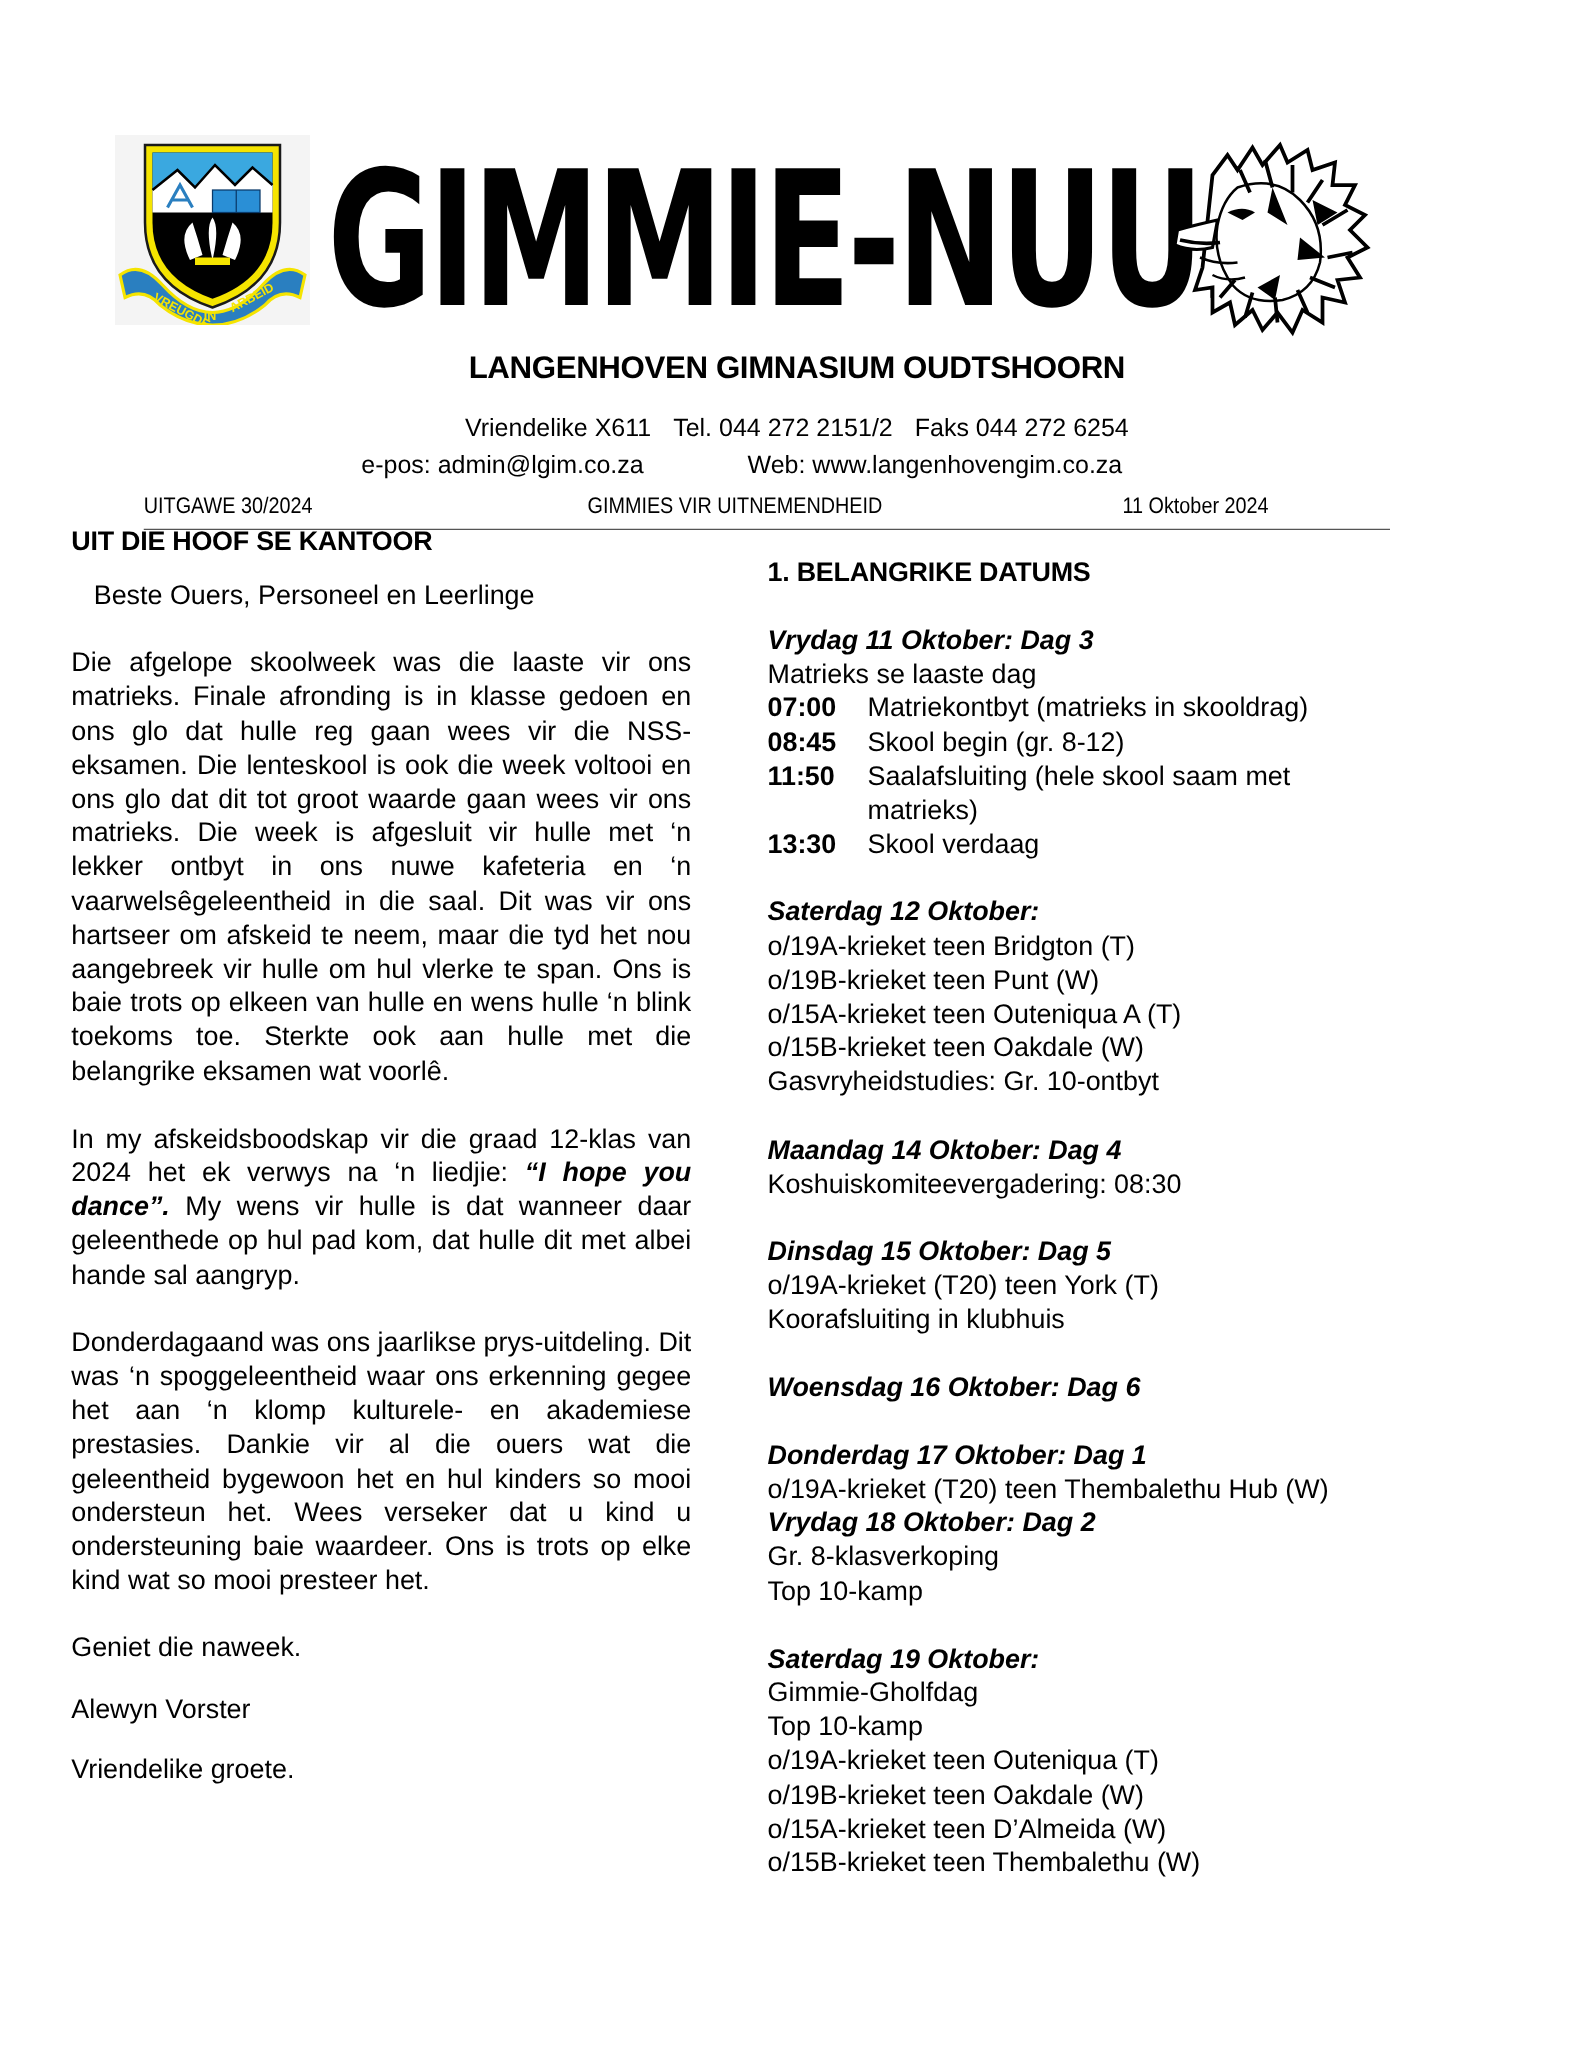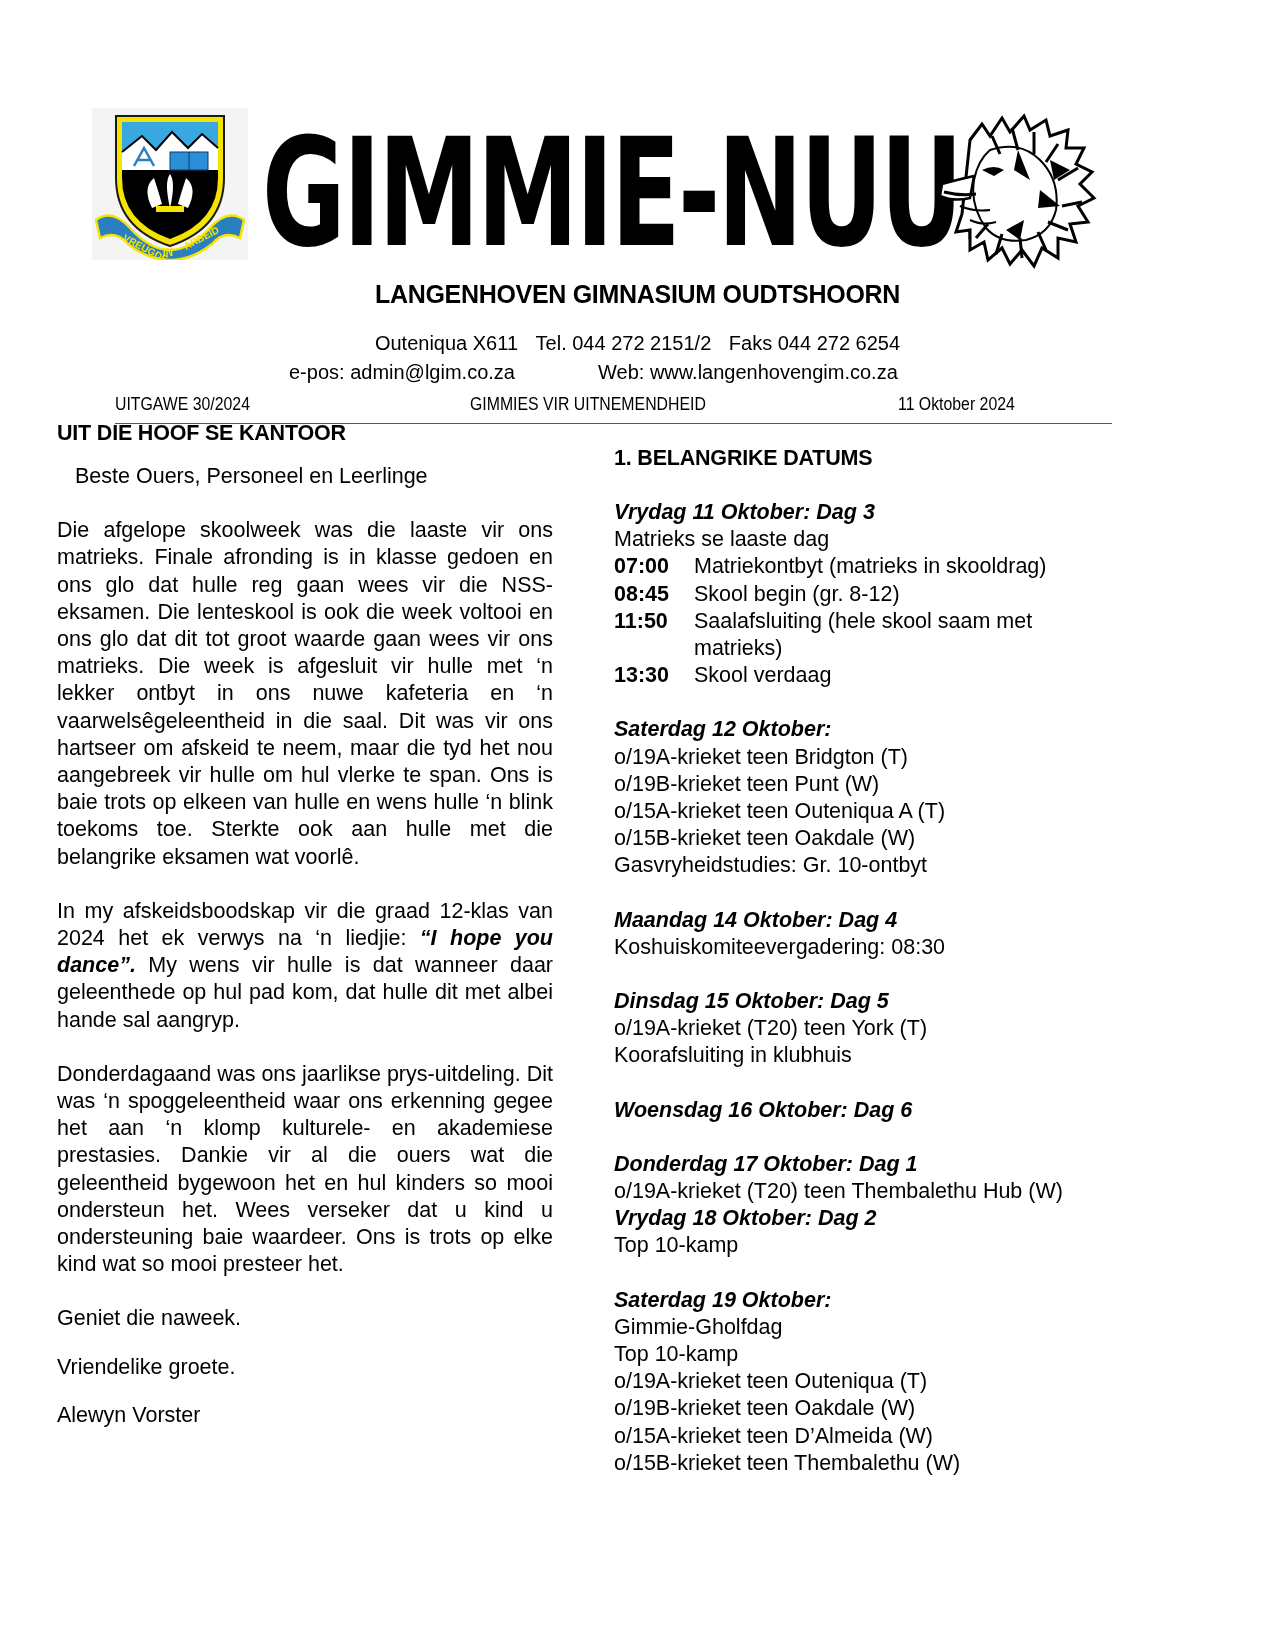--- a/index.html
+++ b/index.html
@@ -86,41 +86,41 @@
   <path d="M52 60 Q64 54 74 60 L64 66 Z" fill="#000"></path>
   <path d="M14 82 Q30 86 46 84" stroke="#000" stroke-width="3" fill="none"></path>
   <path d="M30 96 Q44 102 60 100 M40 110 Q52 116 66 112" stroke="#000" stroke-width="2" fill="none"></path>
   <path d="M88 40 L100 70 L84 60 Z M110 80 L130 96 L108 98 Z M76 120 L94 110 L90 130 Z M120 50 L140 60 L124 70 Z" fill="#000"></path>
   <path d="M62 26 L70 44 M82 18 L88 40 M104 22 L104 44 M128 34 L116 52 M148 58 L128 70 M152 92 L132 96 M138 120 L118 112 M116 140 L108 122 M92 148 L90 128 M66 144 L72 124 M46 128 L58 114" stroke="#000" stroke-width="3"></path>
 </svg>
 
 <div id="school-name" class="abs">LANGENHOVEN GIMNASIUM OUDTSHOORN</div>
 
 <div id="contact-line1" class="abs contact">
-  <span>Outeniqua X611</span>
+  <span>Vriendelike X611</span>
   <span>Tel. 044 272 2151/2</span>
   <span>Faks 044 272 6254</span>
 </div>
 <div id="contact-email" class="abs contact">e-pos: admin@lgim.co.za</div>
 <div id="contact-web" class="abs contact">Web:  www.langenhovengim.co.za</div>
 
 <div id="issue-number" class="abs issue-bar">UITGAWE 30/2024</div>
 <div id="issue-motto" class="abs issue-bar">GIMMIES VIR UITNEMENDHEID</div>
 <div id="issue-date" class="abs issue-bar">11 Oktober 2024</div>
 <div id="header-rule" class="abs"></div>
 
 <div id="left-col" class="col">
   <h2 class="section">UIT DIE HOOF SE KANTOOR</h2>
   <p class="greeting">Beste Ouers, Personeel en Leerlinge</p>
   <p class="para">Die afgelope skoolweek was die laaste vir ons matrieks. Finale afronding is in klasse gedoen en ons glo dat hulle reg gaan wees vir die NSS-eksamen. Die lenteskool is ook die week voltooi en ons glo dat dit tot groot waarde gaan wees vir ons matrieks. Die week is afgesluit vir hulle met ‘n lekker ontbyt in ons nuwe kafeteria en ‘n vaarwelsêgeleentheid in die saal. Dit was vir ons hartseer om afskeid te neem, maar die tyd het nou aangebreek vir hulle om hul vlerke te span. Ons is baie trots op elkeen van hulle en wens hulle ‘n blink toekoms toe. Sterkte ook aan hulle met die belangrike eksamen wat voorlê.</p>
   <p class="para"><span>In my afskeidsboodskap vir die graad 12-klas van 2024 het ek verwys na ‘n liedjie: </span><em class="quote">“I hope you dance”.</em><span> My wens vir hulle is dat wanneer daar geleenthede op hul pad kom, dat hulle dit met albei hande sal aangryp.</span></p>
   <p class="para">Donderdagaand was ons jaarlikse prys-uitdeling.  Dit was ‘n spoggeleentheid waar ons erkenning gegee het aan ‘n klomp kulturele- en akademiese prestasies. Dankie vir al die ouers wat die geleentheid bygewoon het en hul kinders so mooi ondersteun het. Wees verseker dat u kind u ondersteuning baie waardeer. Ons is trots op elke kind wat so mooi presteer het.</p>
   <p class="para">Geniet die naweek.</p>
+  <p class="short">Alewyn Vorster</p>
   <p class="short">Vriendelike groete.</p>
-  <p class="short">Alewyn Vorster</p>
 </div>
 
 <div id="right-col" class="col">
   <h2 class="section">1.  BELANGRIKE DATUMS</h2>
 
   <div class="block first">
     <div class="day-heading">Vrydag 11 Oktober: Dag 3</div>
     <div class="bold-line">Matrieks se laaste dag</div>
     <div class="time-row">
         <span class="t">07:00</span>
@@ -164,20 +164,21 @@
     <div class="day-heading">Woensdag 16 Oktober: Dag 6</div>
   </div>
 
   <div class="block">
     <div class="day-heading">Donderdag 17 Oktober: Dag 1</div>
     <div style="white-space:nowrap">o/19A-krieket (T20) teen Thembalethu Hub (W)</div>
   </div>
 
   <div class="block tight">
     <div class="day-heading">Vrydag 18 Oktober: Dag 2</div>
+    <div class="bold-line">Gr. 8-klasverkoping</div>
     <div class="bold-line">Top 10-kamp</div>
   </div>
 
   <div class="block">
     <div class="day-heading">Saterdag 19 Oktober:</div>
     <div class="bold-line">Gimmie-Gholfdag</div>
     <div class="bold-line">Top 10-kamp</div>
     <div>o/19A-krieket teen Outeniqua (T)</div>
     <div>o/19B-krieket teen Oakdale (W)</div>
     <div>o/15A-krieket teen D’Almeida (W)</div>

